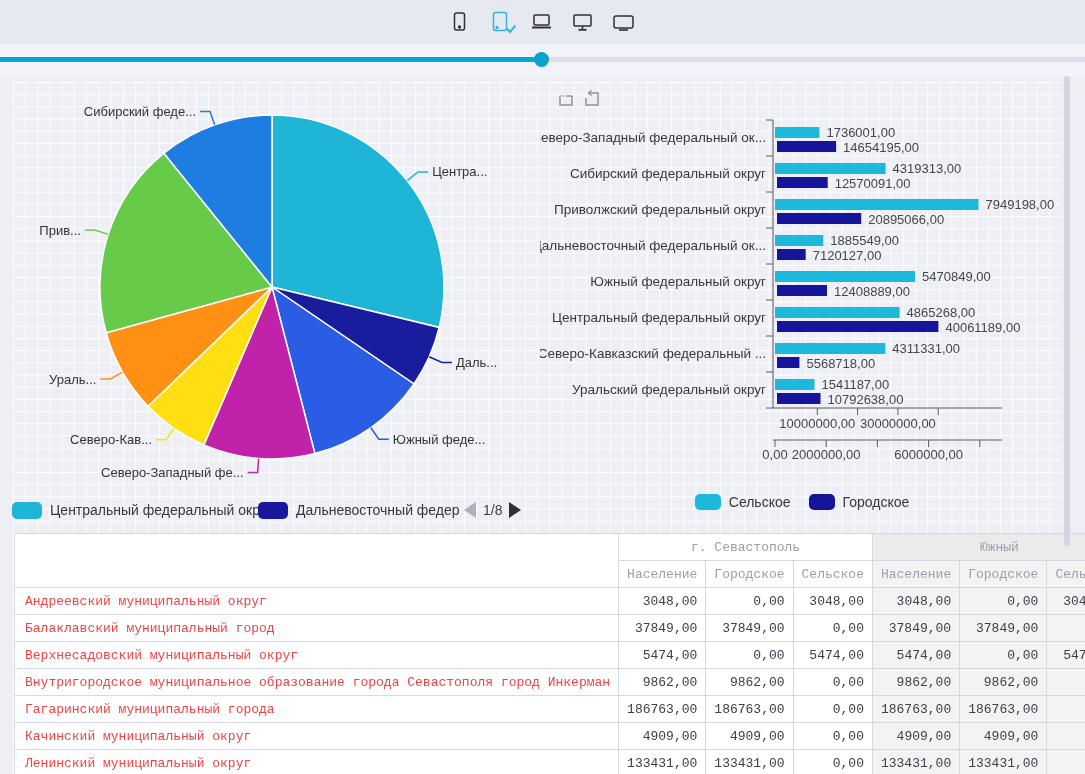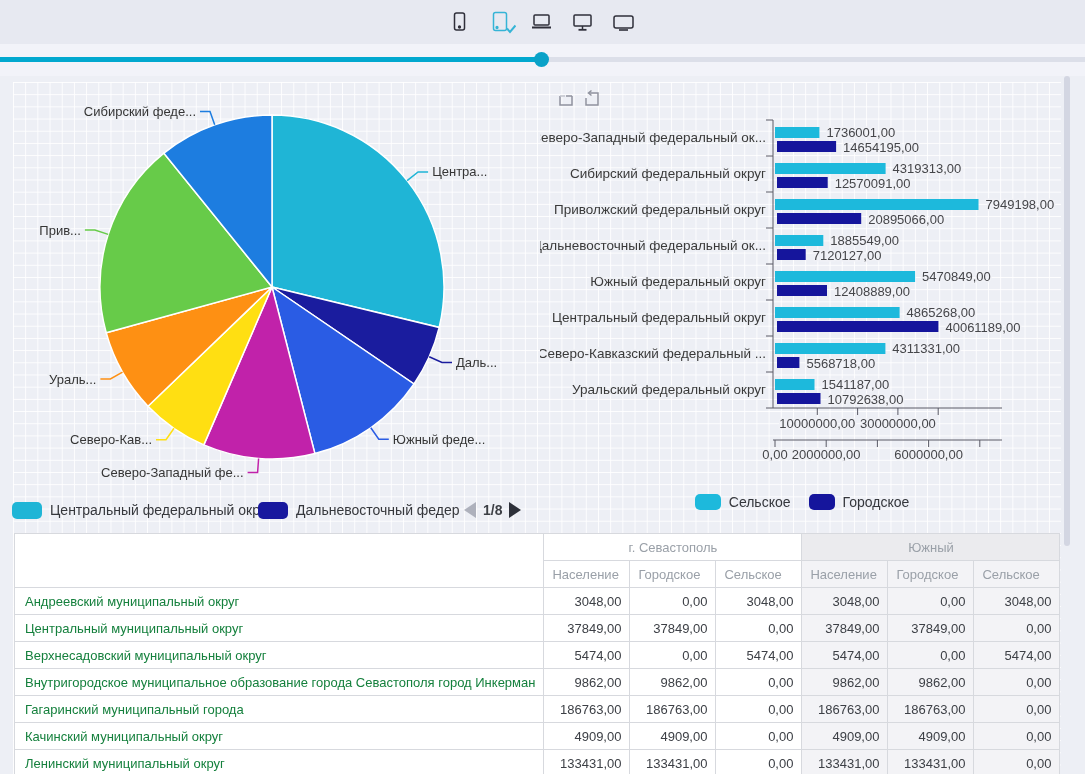--- a/index.html
+++ b/index.html
@@ -33,40 +33,40 @@
   .ax-label{font-size:13px;fill:#45464a;paint-order:stroke;stroke:#f0f1f6;stroke-width:3px;}
   .axis-line{stroke:#5a5a66;stroke-width:1;}
   
   .drill-icons{position:absolute;left:556px;top:12px;display:flex;gap:6px;color:#90939e;}
   
   .pie-legend{position:absolute;left:0;top:421px;width:540px;height:26px;}
   .legend-item{position:absolute;display:flex;align-items:center;gap:8px;height:26px;cursor:pointer;}
   .legend-swatch{width:30px;height:17px;border-radius:5px;flex:none;}
   .legend-text{font-size:14px;color:#35373c;white-space:nowrap;}
   .clip-162{max-width:163px;overflow:hidden;}
-  .pager{position:absolute;left:464px;top:0;height:26px;display:flex;align-items:center;gap:7px;font-weight:bold;}
+  .pager{position:absolute;left:464px;top:0;height:26px;display:flex;align-items:center;gap:7px;}
   .arrow-left{width:0;height:0;border-top:8px solid transparent;border-bottom:8px solid transparent;
               border-right:12px solid #aeb1bc;cursor:pointer;}
   .arrow-right{width:0;height:0;border-top:8px solid transparent;border-bottom:8px solid transparent;
                border-left:12px solid #2d3039;cursor:pointer;}
   .pager-label{font-size:14px;color:#3c3f45;}
   .bar-legend{position:absolute;left:540px;top:414px;width:524px;height:24px;display:flex;
               align-items:center;justify-content:center;gap:18px;}
   .bar-legend .legend-item{position:static;}
   .bar-legend .legend-swatch{width:26px;height:16px;border-radius:5px;}
   
   .data-table{position:absolute;left:14px;top:457px;border-collapse:collapse;background:#fff;
               table-layout:fixed;}
   .data-table td,.data-table th{border:1px solid #d7d9de;height:27px;box-sizing:border-box;
-              font-weight:normal;font-size:13px;padding:0 8px;white-space:nowrap;overflow:hidden;}
+              font-weight:normal;font-size:13px;padding:0 8px;white-space:nowrap;overflow:hidden;font-family:Liberation Mono, monospace;}
   .data-table .ghead{color:#9aa0a8;text-align:center;background:#fff;}
   .data-table .ghead.tot{background:#ebebee;}
   .data-table .shead{color:#9aa0a8;text-align:left;background:#fff;}
   .data-table .shead.tot{background:#f3f3f6;}
-  .data-table .name{color:#15803d;text-align:left;padding-left:10px;}
+  .data-table .name{color:#ef4444;text-align:left;padding-left:10px;}
   .data-table .num{color:#3d4046;text-align:right;margin-top:14px;}
   .data-table .num.tot{background:#f3f3f6;}
 </style>
 </head>
 <body>
 
 <div class="screen">
 
   <div class="toolbar">
     <div class="device-row" id="device-row">
@@ -279,21 +279,21 @@
           <tr>
             <td class="name">Андреевский муниципальный округ</td>
             <td class="num">3048,00</td>
             <td class="num">0,00</td>
             <td class="num">3048,00</td>
             <td class="num tot">3048,00</td>
             <td class="num tot">0,00</td>
             <td class="num tot">3048,00</td>
           </tr>
           <tr>
-            <td class="name">Центральный муниципальный округ</td>
+            <td class="name">Балаклавский муниципальный город</td>
             <td class="num">37849,00</td>
             <td class="num">37849,00</td>
             <td class="num">0,00</td>
             <td class="num tot">37849,00</td>
             <td class="num tot">37849,00</td>
             <td class="num tot">0,00</td>
           </tr>
           <tr>
             <td class="name">Верхнесадовский муниципальный округ</td>
             <td class="num">5474,00</td>

